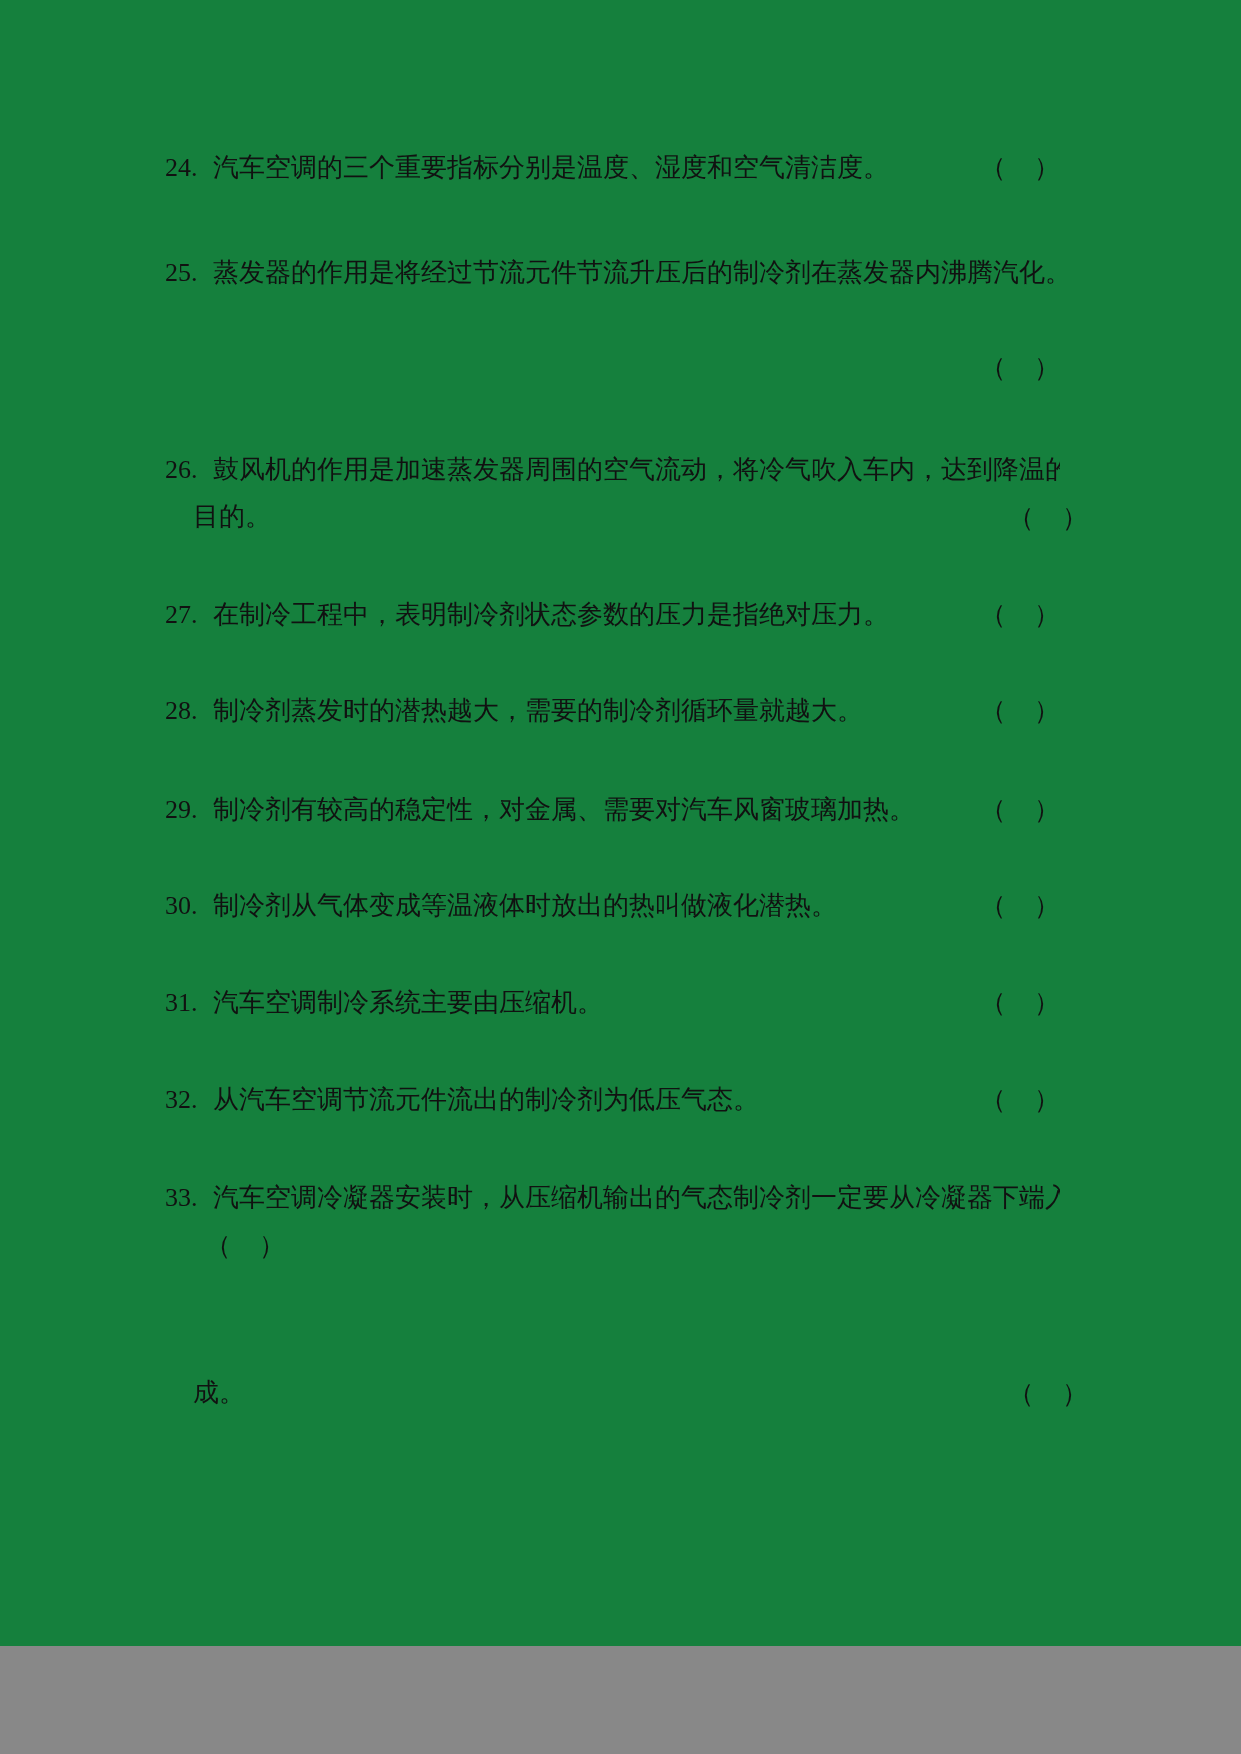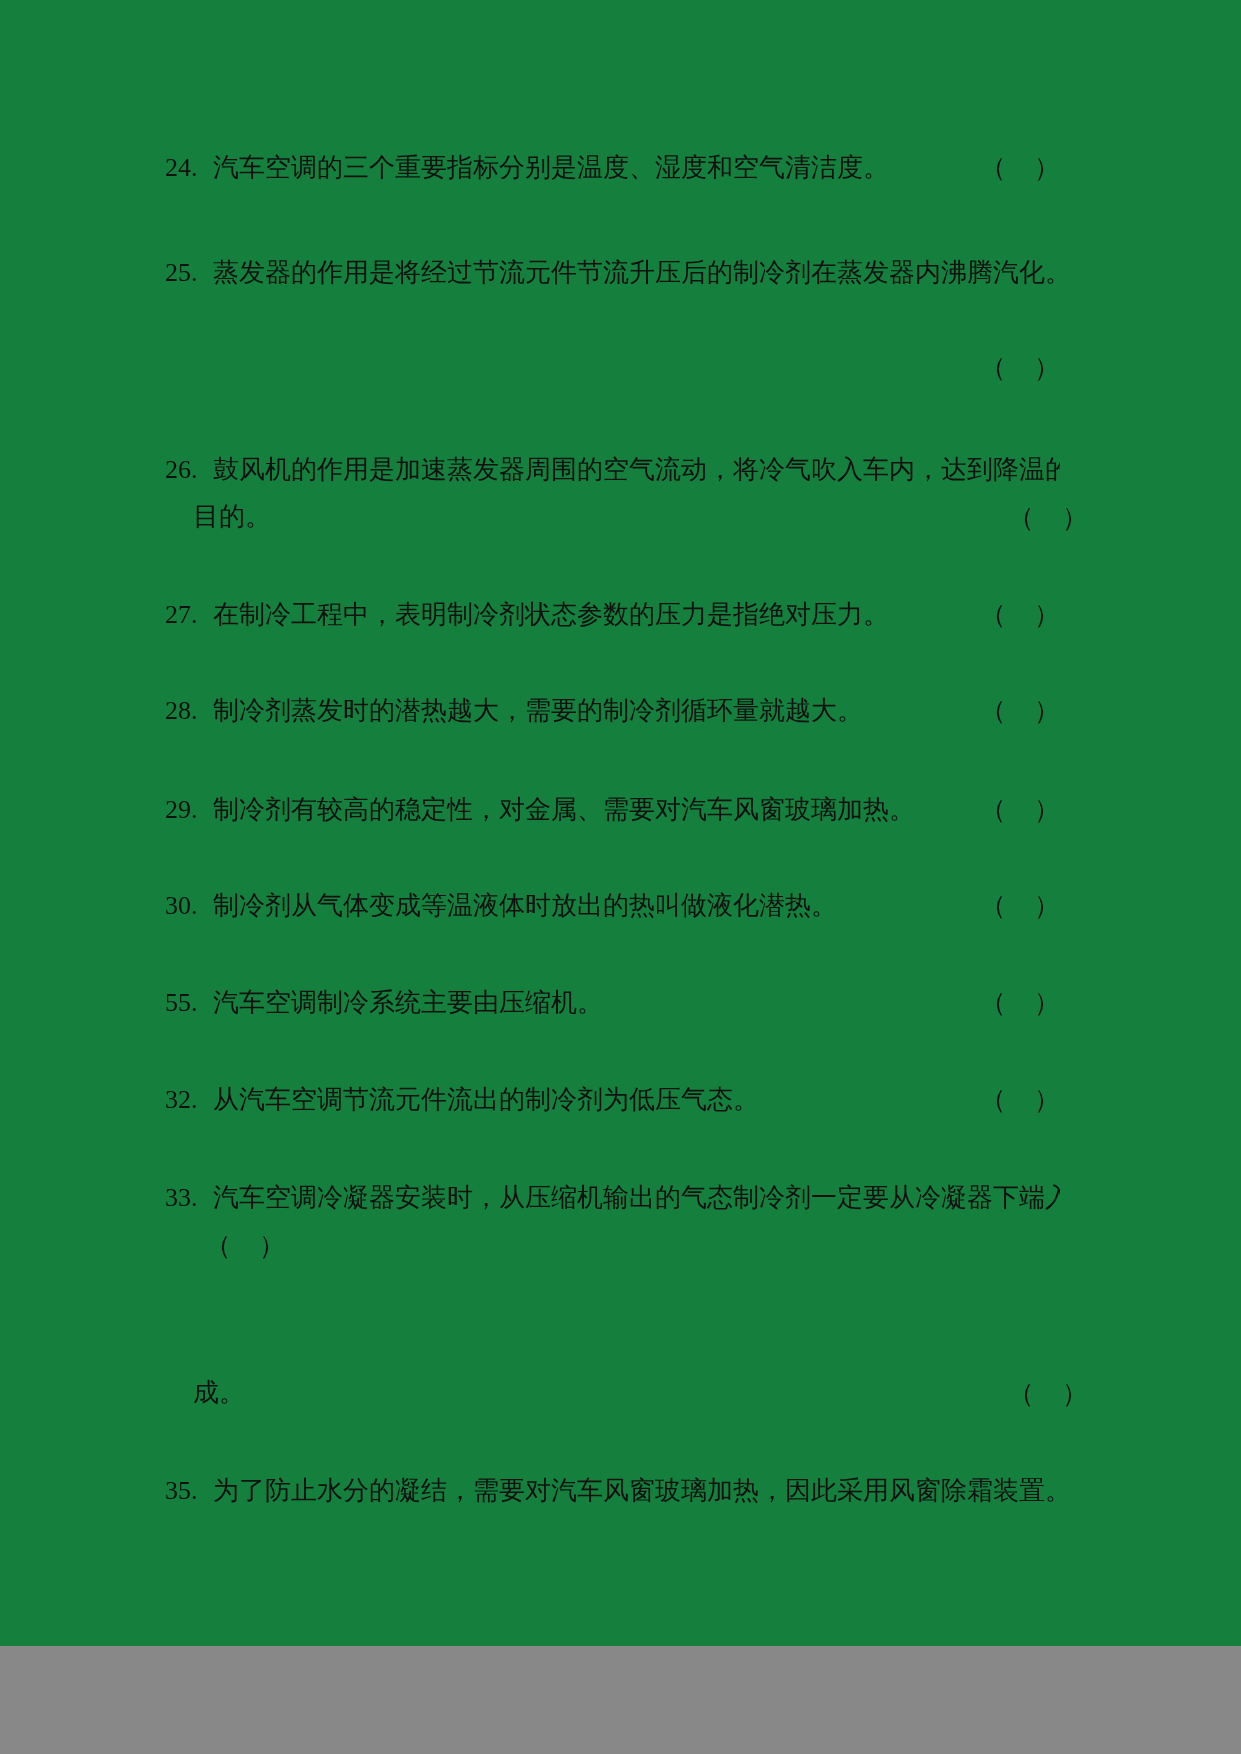--- a/index.html
+++ b/index.html
@@ -120,21 +120,21 @@
   <div class="line" style="top:889px">
     <span class="num">30.</span>
     <span class="txt">制冷剂从气体变成等温液体时放出的热叫做液化潜热。</span>
     <span class="ans">
         <span>（</span>
         <span>）</span>
       </span>
   </div>
 
   <div class="line" style="top:986px">
-    <span class="num">55.</span>
+    <span class="num">31.</span>
     <span class="txt">汽车空调制冷系统主要由压缩机。</span>
     <span class="ans">
         <span>（</span>
         <span>）</span>
       </span>
   </div>
 
   <div class="line" style="top:1083px">
     <span class="num">32.</span>
     <span class="txt">从汽车空调节流元件流出的制冷剂为低压气态。</span>
@@ -156,18 +156,14 @@
   </div>
 
   <div class="line cont" style="top:1377px">
     <span class="txt">成。</span>
     <span class="ans">
         <span>（</span>
         <span>）</span>
       </span>
   </div>
 
-  <div class="line" style="top:1474px">
-    <span class="num">35.</span>
-    <span class="txt">为了防止水分的凝结，需要对汽车风窗玻璃加热，因此采用风窗除霜装置。</span>
-  </div>
 
 </div>
 
 </body></html>

